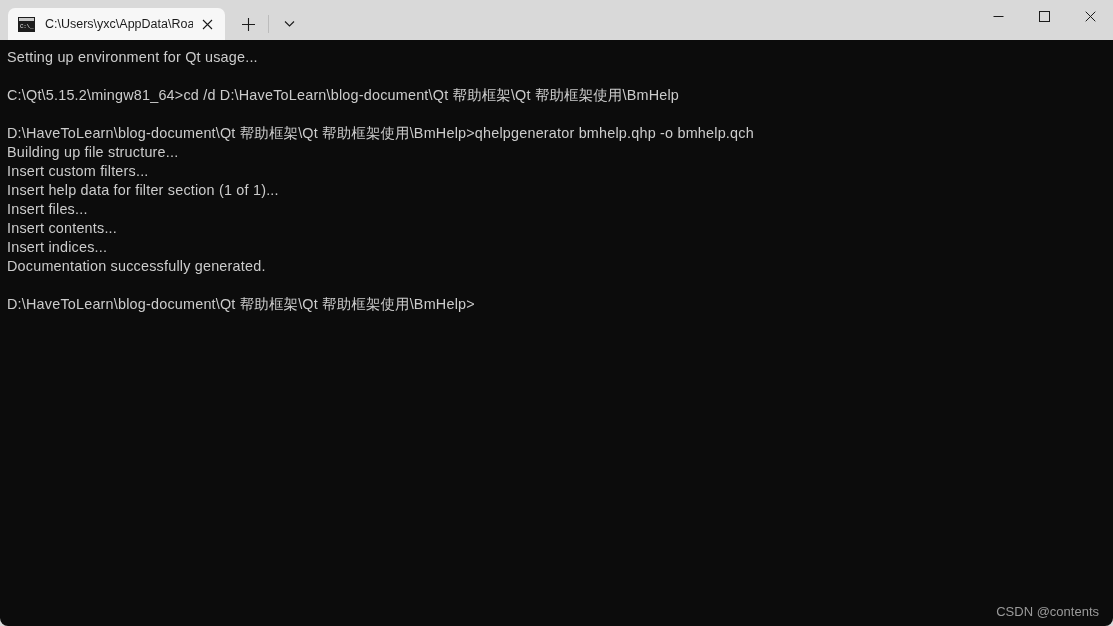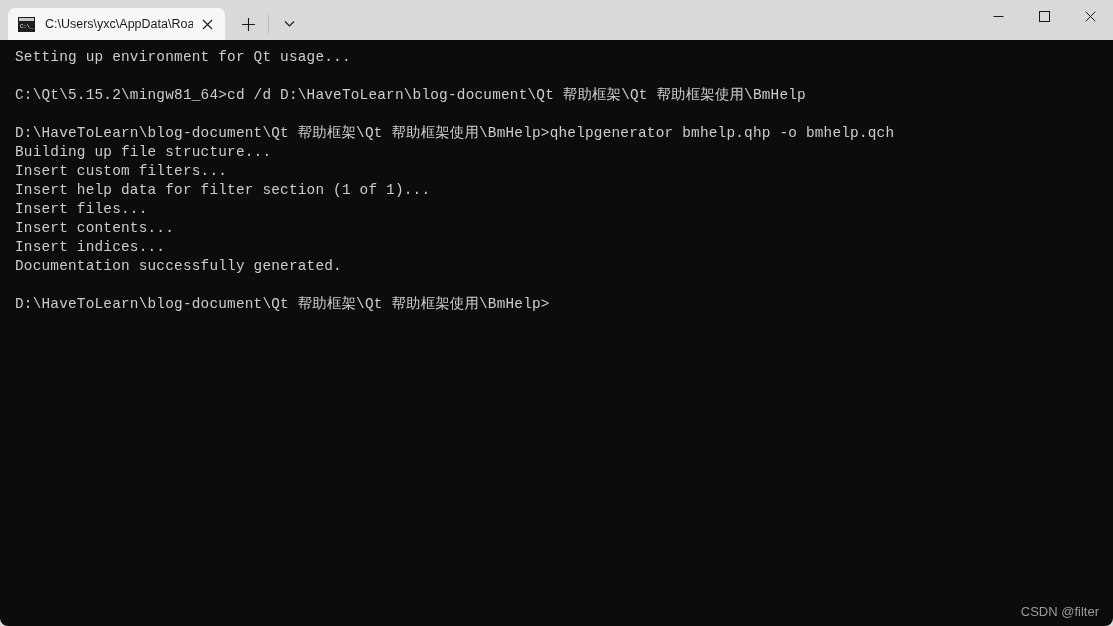--- a/index.html
+++ b/index.html
@@ -152,27 +152,26 @@
     background: #0c0c0c;
     border-radius: 0 0 8px 8px;
     overflow: hidden;
   }
 
   #term-text {
     position: absolute;
     left: 7px;
     top: 8px;
     right: 0;
-    font-family: Liberation Mono, monospace;
+    font-family: Liberation Sans, sans-serif;
     font-size: 14.4px;
     line-height: 19px;
     color: #cccccc;
     white-space: pre;
     letter-spacing: 0.2px;
-    margin-left: 8px;
   }
   .tline { height: 19px; }
 
   #watermark {
     position: absolute;
     right: 14px;
     bottom: 7px;
     font-family: "Liberation Sans", sans-serif;
     font-size: 13px;
     color: #9a9a9a;
@@ -230,16 +229,16 @@
         <svg width="11" height="11" viewBox="0 0 11 11" aria-hidden="true">
           <path d="M0.7,0.7 L10.3,10.3 M10.3,0.7 L0.7,10.3" stroke="#1b1b1b" stroke-width="1" fill="none"></path>
         </svg>
       </div>
     </div>
 
   </div>
 
   <div id="terminal">
     <div id="term-text"><div class="tline">Setting up environment for Qt usage...</div><div class="tline">&nbsp;</div><div class="tline">C:\Qt\5.15.2\mingw81_64&gt;cd /d D:\HaveToLearn\blog-document\Qt 帮助框架\Qt 帮助框架使用\BmHelp</div><div class="tline">&nbsp;</div><div class="tline">D:\HaveToLearn\blog-document\Qt 帮助框架\Qt 帮助框架使用\BmHelp&gt;qhelpgenerator bmhelp.qhp -o bmhelp.qch</div><div class="tline">Building up file structure...</div><div class="tline">Insert custom filters...</div><div class="tline">Insert help data for filter section (1 of 1)...</div><div class="tline">Insert files...</div><div class="tline">Insert contents...</div><div class="tline">Insert indices...</div><div class="tline">Documentation successfully generated.</div><div class="tline">&nbsp;</div><div class="tline">D:\HaveToLearn\blog-document\Qt 帮助框架\Qt 帮助框架使用\BmHelp&gt;</div></div>
-    <div id="watermark">CSDN @filter</div>
+    <div id="watermark">CSDN @contents</div>
   </div>
 
 </div>
 
 </body></html>

